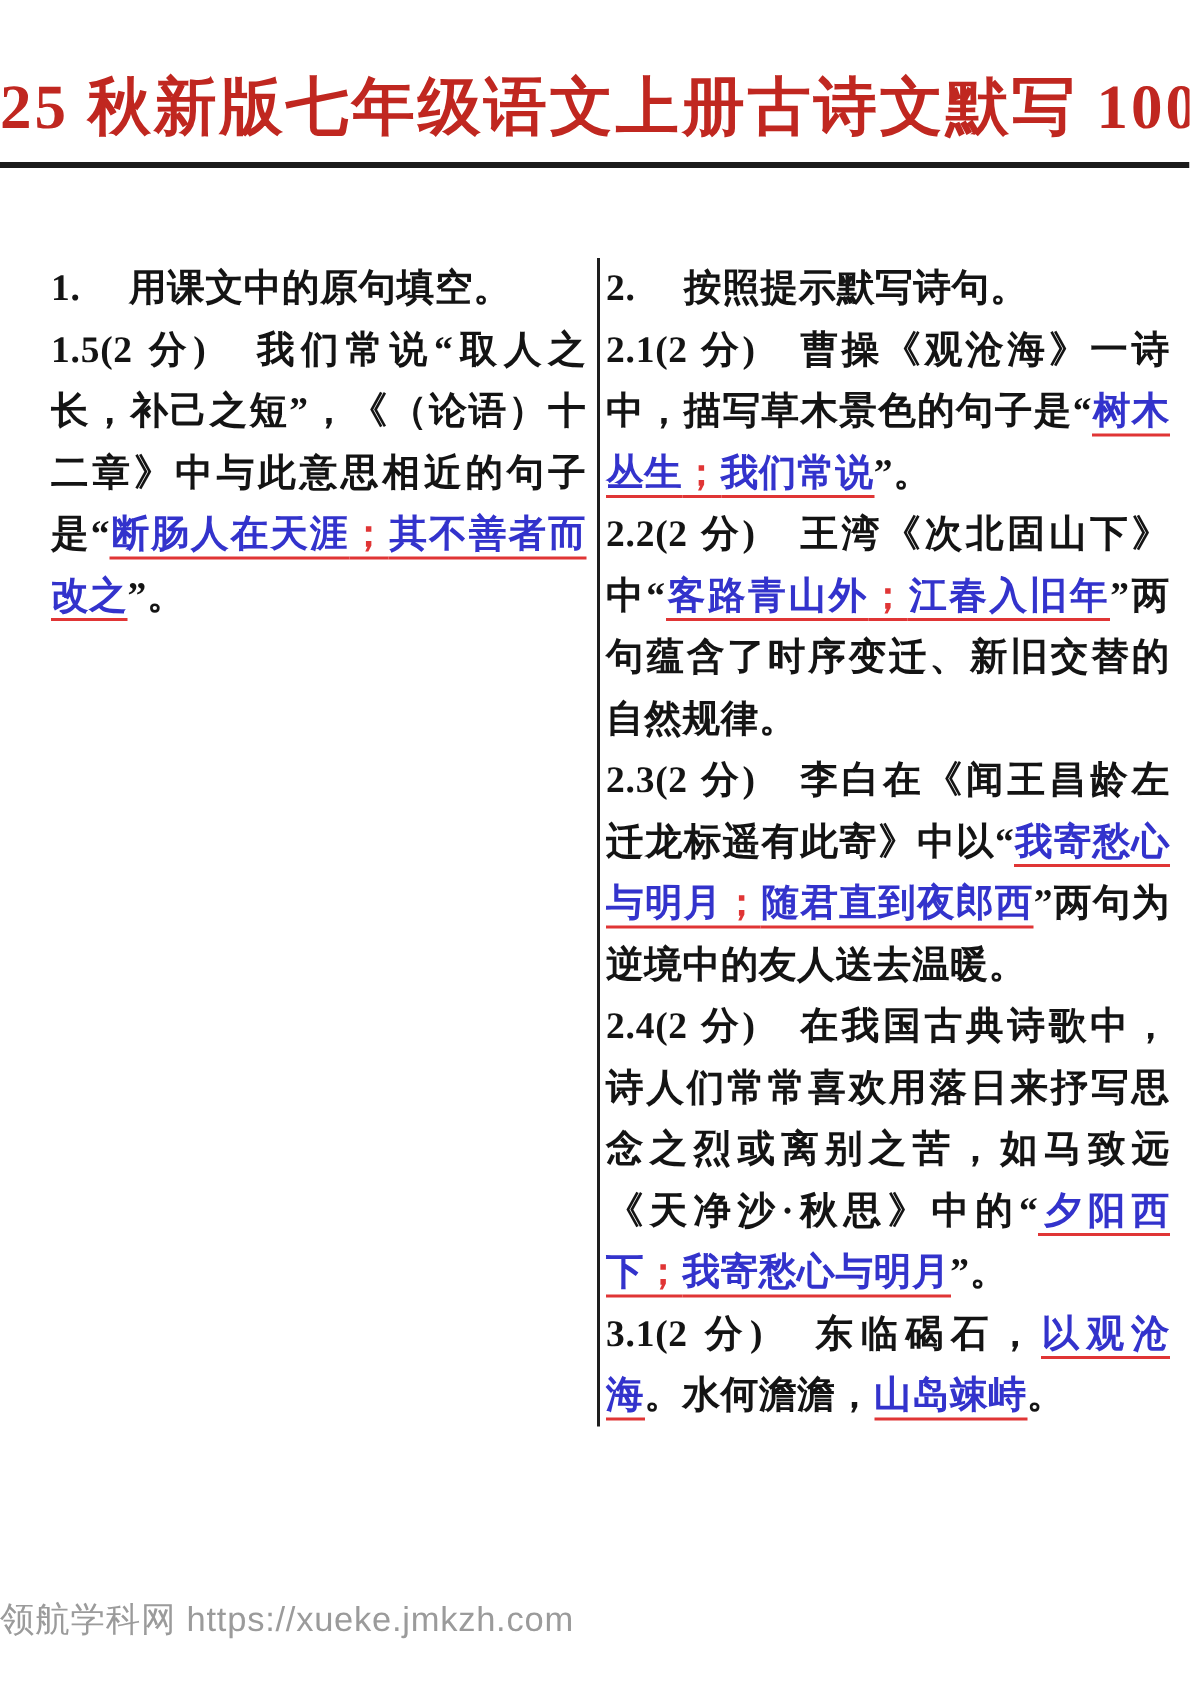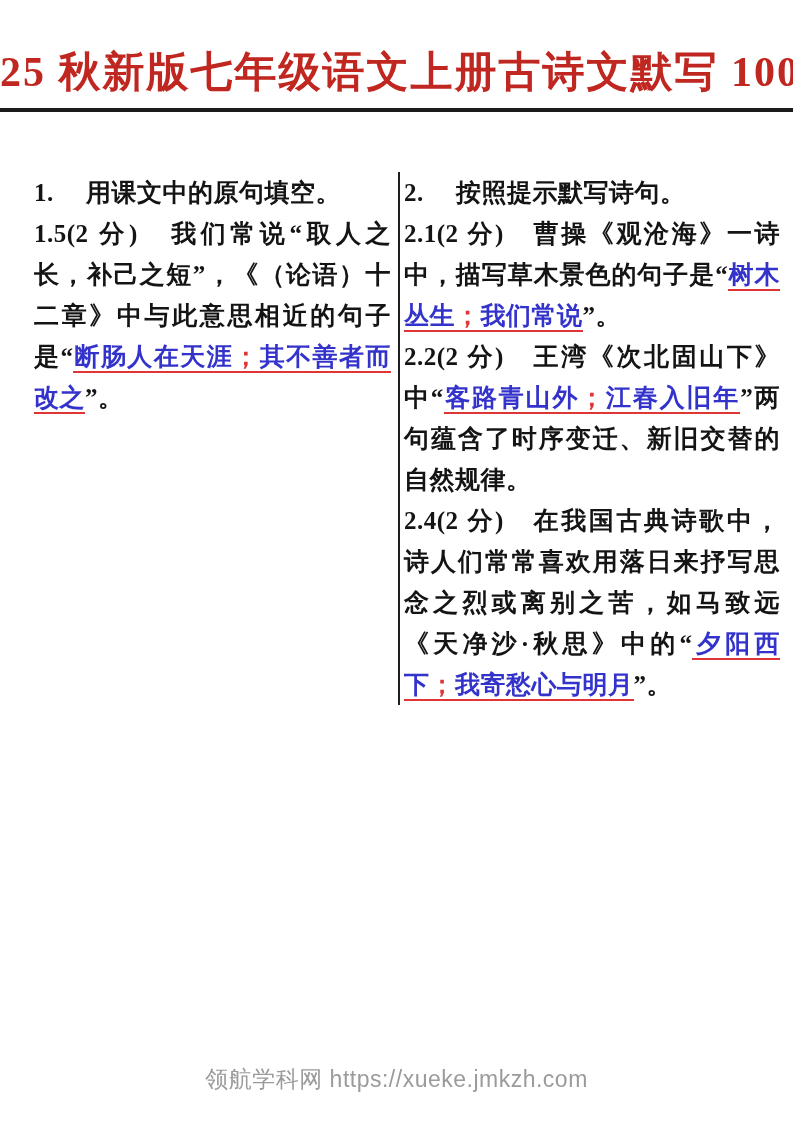--- a/index.html
+++ b/index.html
@@ -57,21 +57,20 @@
   .answer {
     color: #3333cc;
     border-bottom: 2px solid #e03535;
     padding-bottom: 1px;
   }
   .answer.sep { color: #e03535; }
   .footer {
     position: absolute;
     top: 1064px;
     left: 0; right: 0;
-    text-align: center;
     font-family: "Liberation Sans", "DejaVu Sans", sans-serif;
     font-size: 23px;
     color: #9b9b9b;
     letter-spacing: 0.5px;
   }
 </style>
 </head>
 <body>
 
 <div class="header">
@@ -83,18 +82,20 @@
 
   <div class="col col-left">
     <p class="q-item"><span>1.　 用课文中的原句填空。</span></p>
     <p class="q-item"><span>1.5(2 分)　我们常说“取人之长，补己之短”，《（论语）十二章》中与此意思相近的句子是“</span><span class="answer">断肠人在天涯</span><span class="answer sep">；</span><span class="answer">其不善者而改之</span><span>”。</span></p>
   </div>
 
   <div class="col col-right">
     <p class="q-item"><span>2.　 按照提示默写诗句。</span></p>
     <p class="q-item"><span>2.1(2 分)　曹操《观沧海》一诗中，描写草木景色的句子是“</span><span class="answer">树木丛生</span><span class="answer sep">；</span><span class="answer">我们常说</span><span>”。</span></p>
     <p class="q-item"><span>2.2(2 分)　王湾《次北固山下》中“</span><span class="answer">客路青山外</span><span class="answer sep">；</span><span class="answer">江春入旧年</span><span>”两句蕴含了时序变迁、新旧交替的自然规律。</span></p>
+    <p class="q-item"><span>2.3(2 分)　李白在《闻王昌龄左迁龙标遥有此寄》中以“</span><span class="answer">我寄愁心与明月</span><span class="answer sep">；</span><span class="answer">随君直到夜郎西</span><span>”两句为逆境中的友人送去温暖。</span></p>
     <p class="q-item"><span>2.4(2 分)　在我国古典诗歌中，诗人们常常喜欢用落日来抒写思念之烈或离别之苦，如马致远《天净沙·秋思》中的“</span><span class="answer">夕阳西下</span><span class="answer sep">；</span><span class="answer">我寄愁心与明月</span><span>”。</span></p>
+    <p class="q-item"><span>3.1(2 分)　东临碣石，</span><span class="answer">以观沧海</span><span>。水何澹澹，</span><span class="answer">山岛竦峙</span><span>。</span></p>
   </div>
 
 </div>
 
 <div class="footer">领航学科网 https://xueke.jmkzh.com</div>
 
 </body></html>

